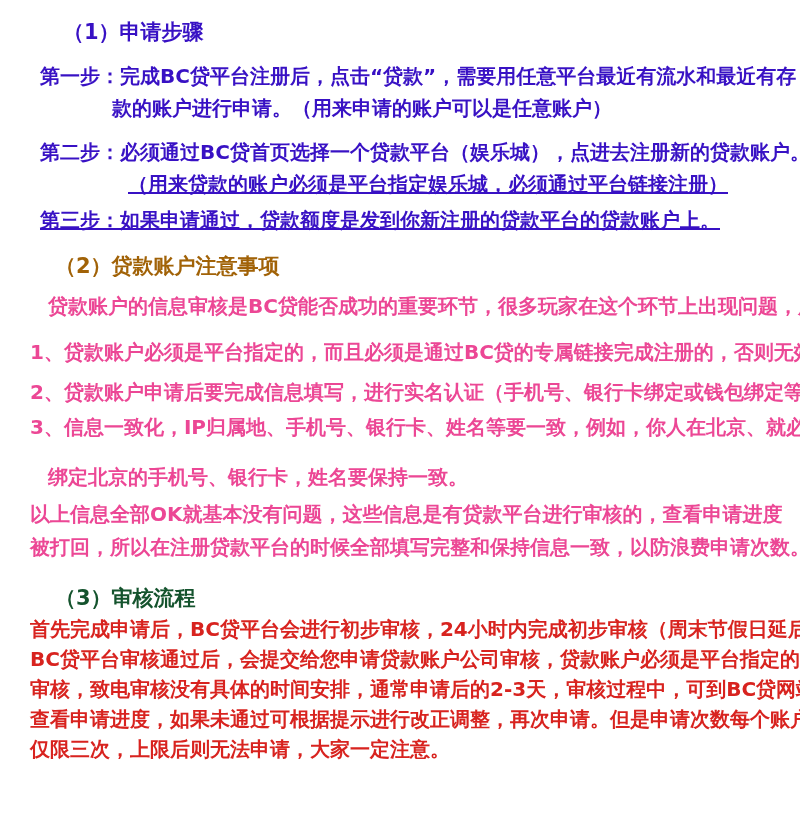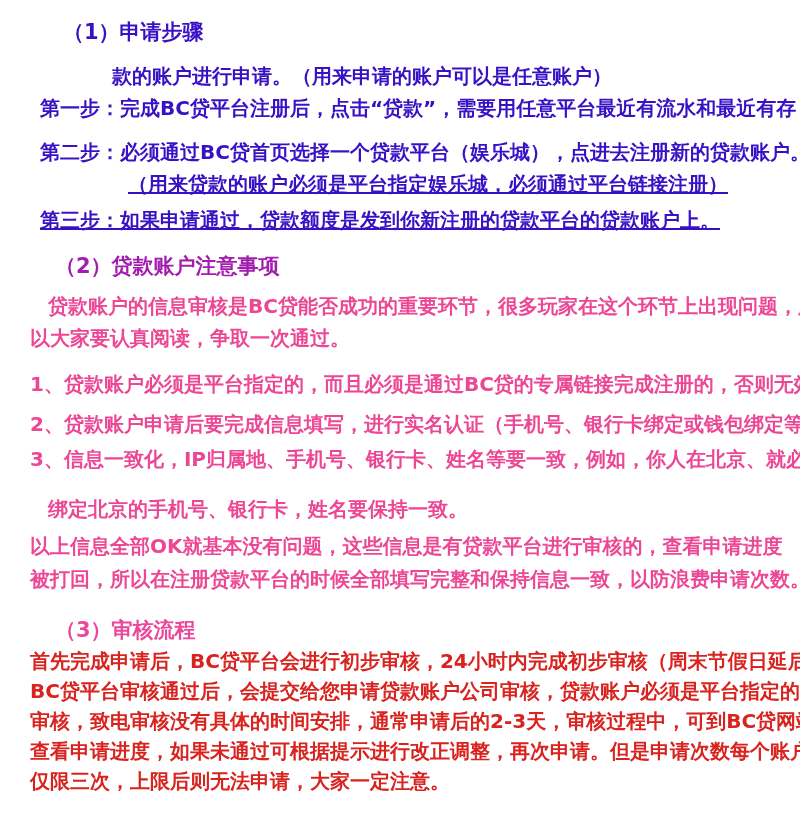--- a/index.html
+++ b/index.html
@@ -27,22 +27,22 @@
     margin: 4px 0 0 0;
     color: #e72f8d;
     letter-spacing: 1px;
   }
   .sec-heading {
     font-size: 21px;
     line-height: 28px;
     margin-left: 25px;
   }
   .h-blue { color: #3811c4; margin-top: 18px; margin-left: 33px; }
-  .h-pink { color: #a21caf; margin-top: 16px; }
-  .h-red  { color: #ec4899; margin-top: 20px; }
+  .h-pink { color: #a16207; margin-top: 16px; }
+  .h-red  { color: #14532d; margin-top: 20px; }
 
   .blue { color: #3811c4; }
   .pink { color: #ec4795; }
   .red  { color: #d8231f; }
 
   .body-text {
     font-size: 20px;
     line-height: 32px;
   }
   .line { white-space: nowrap; }
@@ -68,38 +68,37 @@
 </style>
 </head>
 <body>
 
 <div class="doc">
 
 
   <div class="sec-heading h-blue">（1）申请步骤</div>
 
   <div class="body-text blue step step1">
+    <div class="line">第一步：完成BC贷平台注册后，点击“贷款”，需要用任意平台最近有流水和最近有存</div>
     <div class="line cont">款的账户进行申请。（用来申请的账户可以是任意账户）</div>
-    <div class="line">第一步：完成BC贷平台注册后，点击“贷款”，需要用任意平台最近有流水和最近有存</div>
   </div>
 
   <div class="body-text blue step step2">
     <div class="line">第二步：必须通过BC贷首页选择一个贷款平台（娱乐城），点进去注册新的贷款账户。</div>
     <div class="line cont">（用来贷款的账户必须是平台指定娱乐城，必须通过平台链接注册）</div>
   </div>
 
   <div class="body-text blue step step3">
     <div class="line">第三步：如果申请通过，贷款额度是发到你新注册的贷款平台的贷款账户上。</div>
   </div>
 
   <div class="sec-heading h-pink">（2）贷款账户注意事项</div>
 
   <div class="body-text pink intro">
     <div class="line first">贷款账户的信息审核是BC贷能否成功的重要环节，很多玩家在这个环节上出现问题，所</div>
-    <div class="line">以大家要认真阅读，争取一次通过。</div>
   </div>
 
   <div class="body-text pink num-item1">
     <div class="line">1、贷款账户必须是平台指定的，而且必须是通过BC贷的专属链接完成注册的，否则无效。</div>
   </div>
 
   <div class="body-text pink num-item2">
     <div class="line">2、贷款账户申请后要完成信息填写，进行实名认证（手机号、银行卡绑定或钱包绑定等）</div>
   </div>
 

